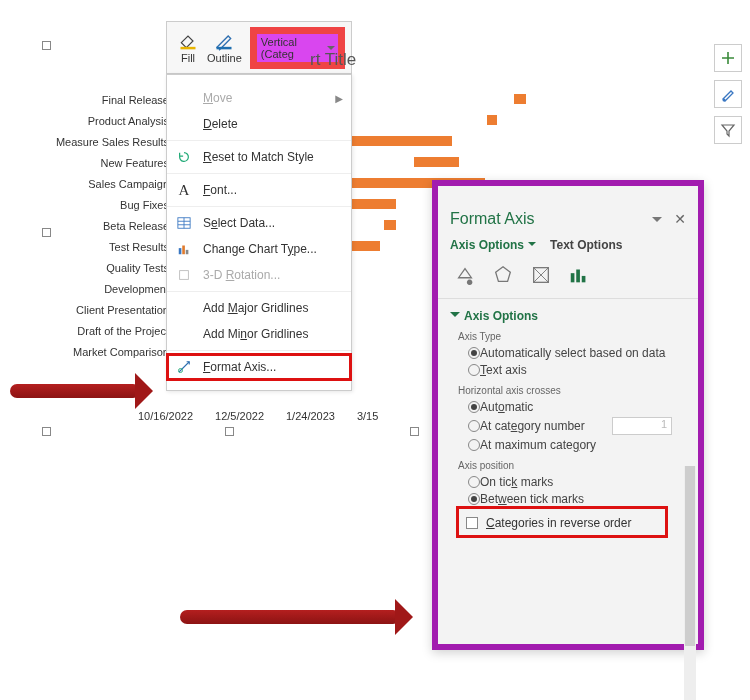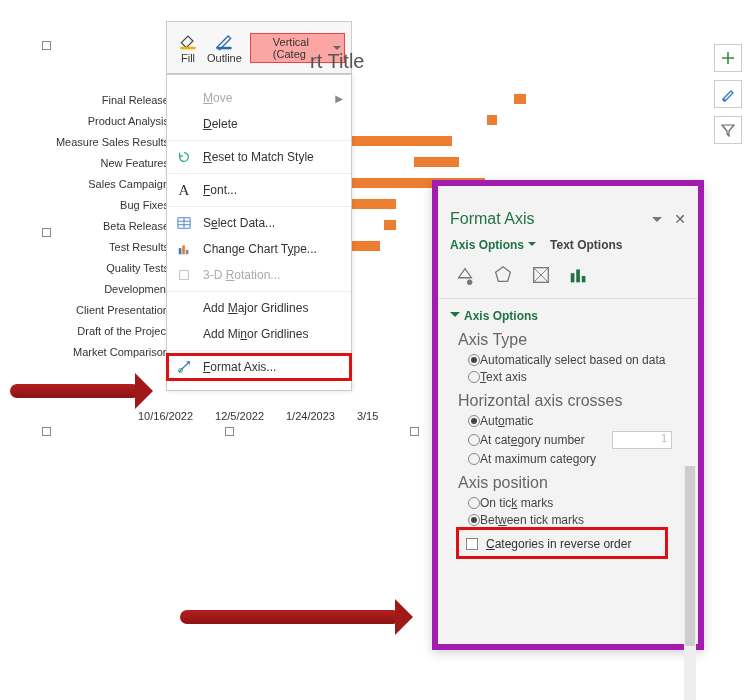--- a/index.html
+++ b/index.html
@@ -28,37 +28,37 @@
     background: #f7f7f7;
     border: 1px solid #ccc;
     display: flex;
     align-items: center;
     padding: 2px 6px 2px 10px;
     gap: 8px;
   }
   .mini-btn { display: flex; flex-direction: column; align-items: center; font-size: 11px; gap: 1px; cursor: pointer; }
   .mini-btn svg { width: 22px; height: 20px; }
   .mini-dd {
-    border: 1px solid #ef4444;
-    background: #fca5a5;
+    border: 7px solid #ef4444;
+    background: #d946ef;
     font-size: 11px;
-    padding: 2px 14px 2px 22px;
+    padding: 2px 14px 2px 4px;
     position: relative;
   }
   .mini-dd::after {
     content: "";
     position: absolute; right: 3px; top: 50%;
     margin-top: -2px;
     border: 4px solid transparent;
     border-top-color: #666;
   }
   .chart-title {
     position: absolute;
     left: 310px; top: 50px;
-    font-size: 20px; color: #555;
+    font-size: 17px; color: #555;
   }
   .ylabels {
     position: absolute;
     left: 44px; top: 90px;
     width: 125px;
     font-size: 11px;
     text-align: right;
   }
   .ylabels div { height: 21px; line-height: 21px; white-space: nowrap; }
   .bars {
@@ -153,21 +153,21 @@
   }
   .section-head::before {
     content: "";
     display: inline-block;
     width: 0; height: 0;
     border: 5px solid transparent;
     border-top-color: #217346;
     margin-right: 4px;
     transform: translateY(2px);
   }
-  .group-label { margin: 8px 0 4px 8px; color: #666; font-size: 16px; }
+  .group-label { margin: 8px 0 4px 8px; color: #666; font-size: 10px; }
   .radio-row { display: flex; align-items: center; margin: 3px 16px 3px 18px; font-size: 12px; color: #444; }
   .radio-row .r {
     width: 12px; height: 12px; border: 1px solid #888; border-radius: 50%; position: relative; flex: 0 0 12px;
   }
   .radio-row .r.on::after {
     content: ""; position: absolute; left: 2px; top: 2px; width: 6px; height: 6px; background: #444; border-radius: 50%;
   }
   .radio-row u { text-decoration: underline; }
   .num-input {
     margin-left: auto;

